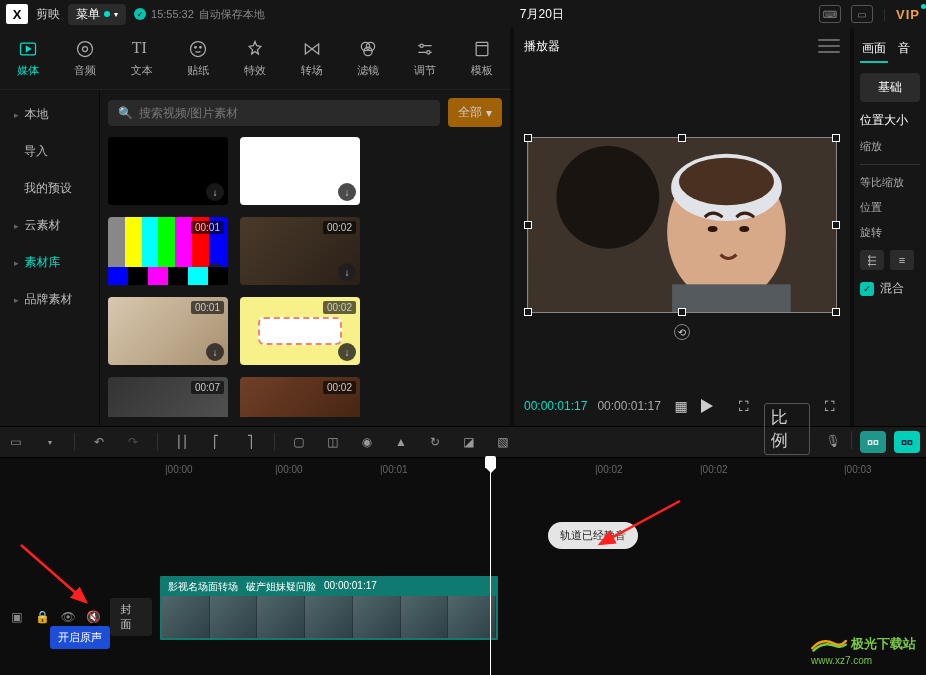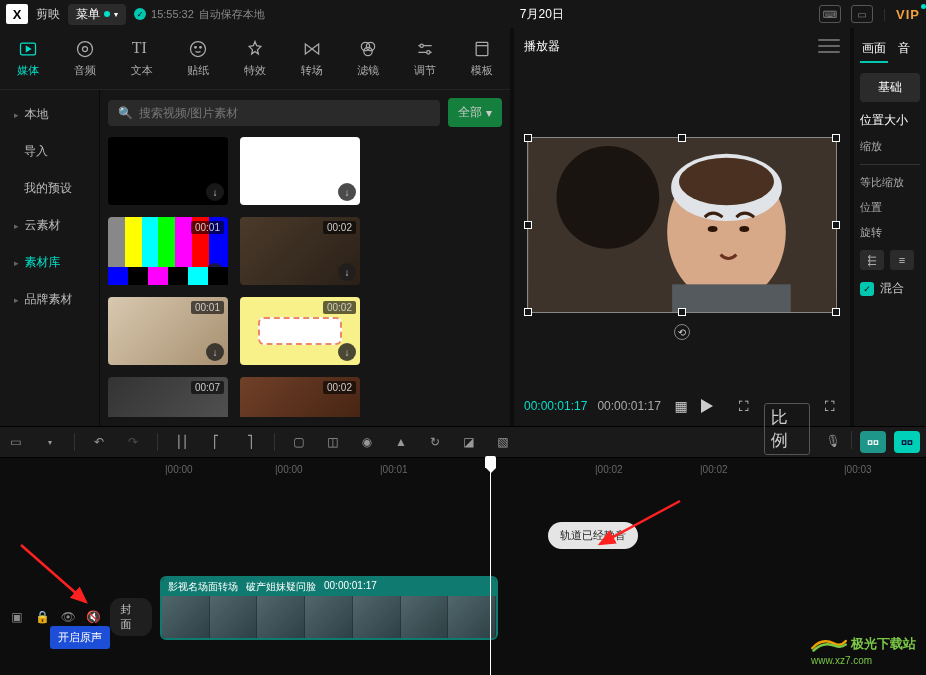--- a/index.html
+++ b/index.html
@@ -124,21 +124,21 @@
   border-radius: 4px;
   padding: 6px 10px;
   color: #888;
   display: flex;
   align-items: center;
   gap: 6px;
   border: none;
   font-size: 12px;
 }
 .filter-btn {
-  background: #15803d;
+  background: #a16207;
   border-radius: 4px;
   padding: 6px 10px;
   display: flex;
   align-items: center;
   gap: 4px;
   color: #ccc;
 }
 
 .thumb-grid {
   display: grid;
@@ -384,21 +384,21 @@
 }
 .track-ctrls .tcbtn {
   width: 18px; height: 18px;
   display: flex; align-items: center; justify-content: center;
   color: #888;
 }
 .tcbtn.highlight { color: #00d0b8; }
 .cover-btn {
   background: #1f1f1f;
   padding: 4px 10px;
-  border-radius: 11px;
+  border-radius: 3px;
   margin-left: auto;
   font-size: 11px;
 }
 .tc-tooltip {
   position: absolute;
   left: 50px;
   top: 146px;
   background: #1d4ed8;
   color: #fff;
   padding: 4px 8px;
@@ -414,21 +414,21 @@
   border-bottom:4px solid #000;
 }
 
 .clip {
   position: absolute;
   top: 96px;
   left: 160px;
   width: 338px;
   height: 64px;
   border: 2px solid #0e7a70;
-  border-radius: 6px;
+  border-radius: 1px;
   overflow: hidden;
   display: flex;
   flex-direction: column;
 }
 .clip-header {
   background: #0e7a70;
   color: #fff;
   font-size: 10px;
   padding: 2px 6px;
   display: flex;

